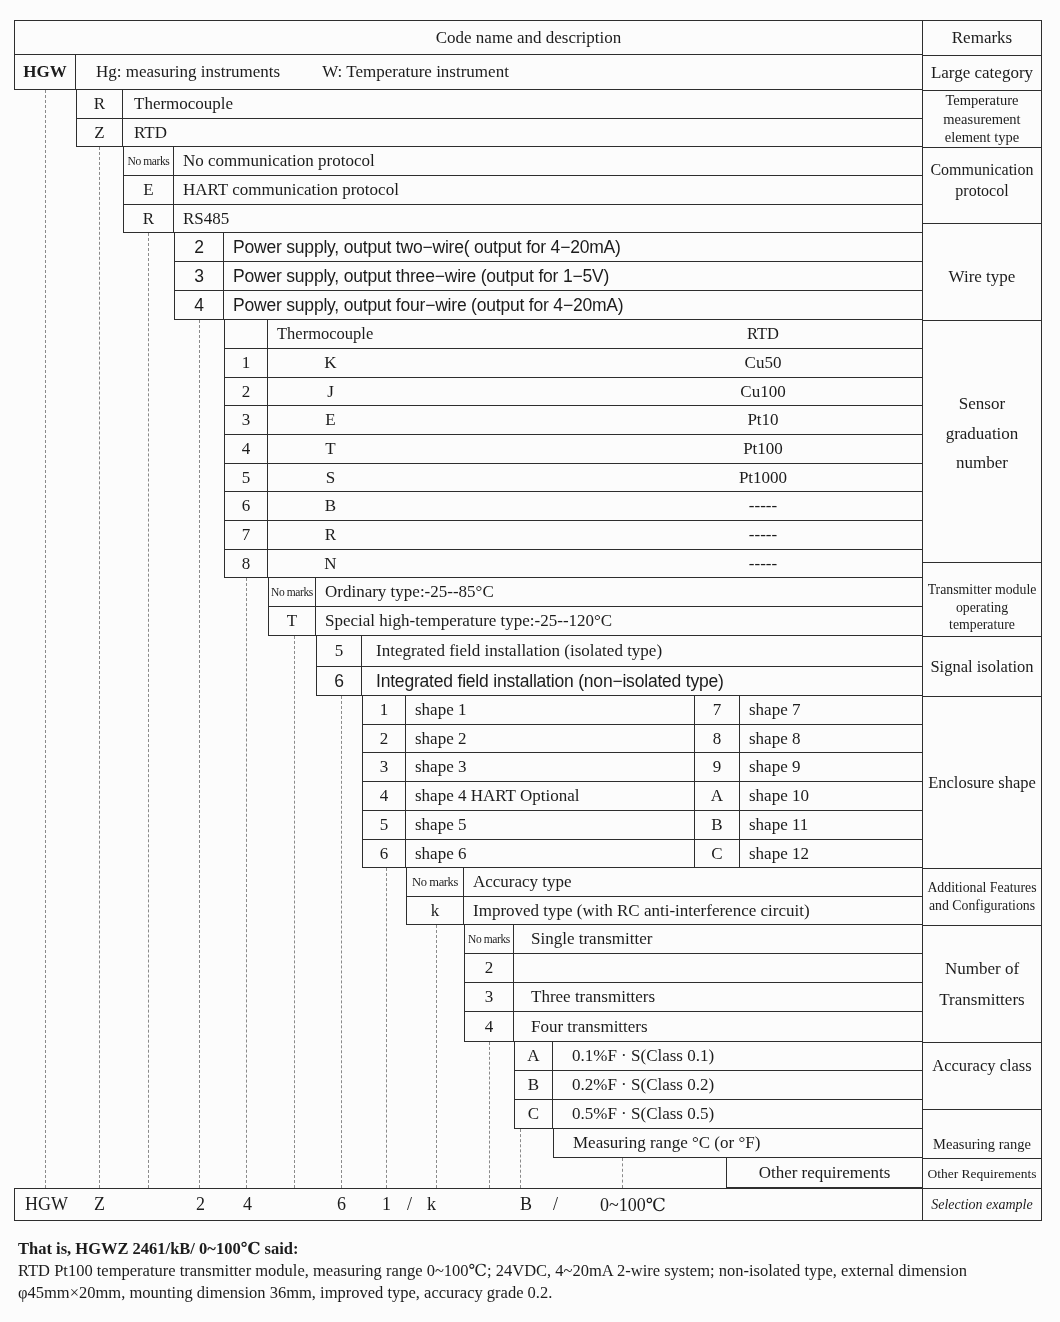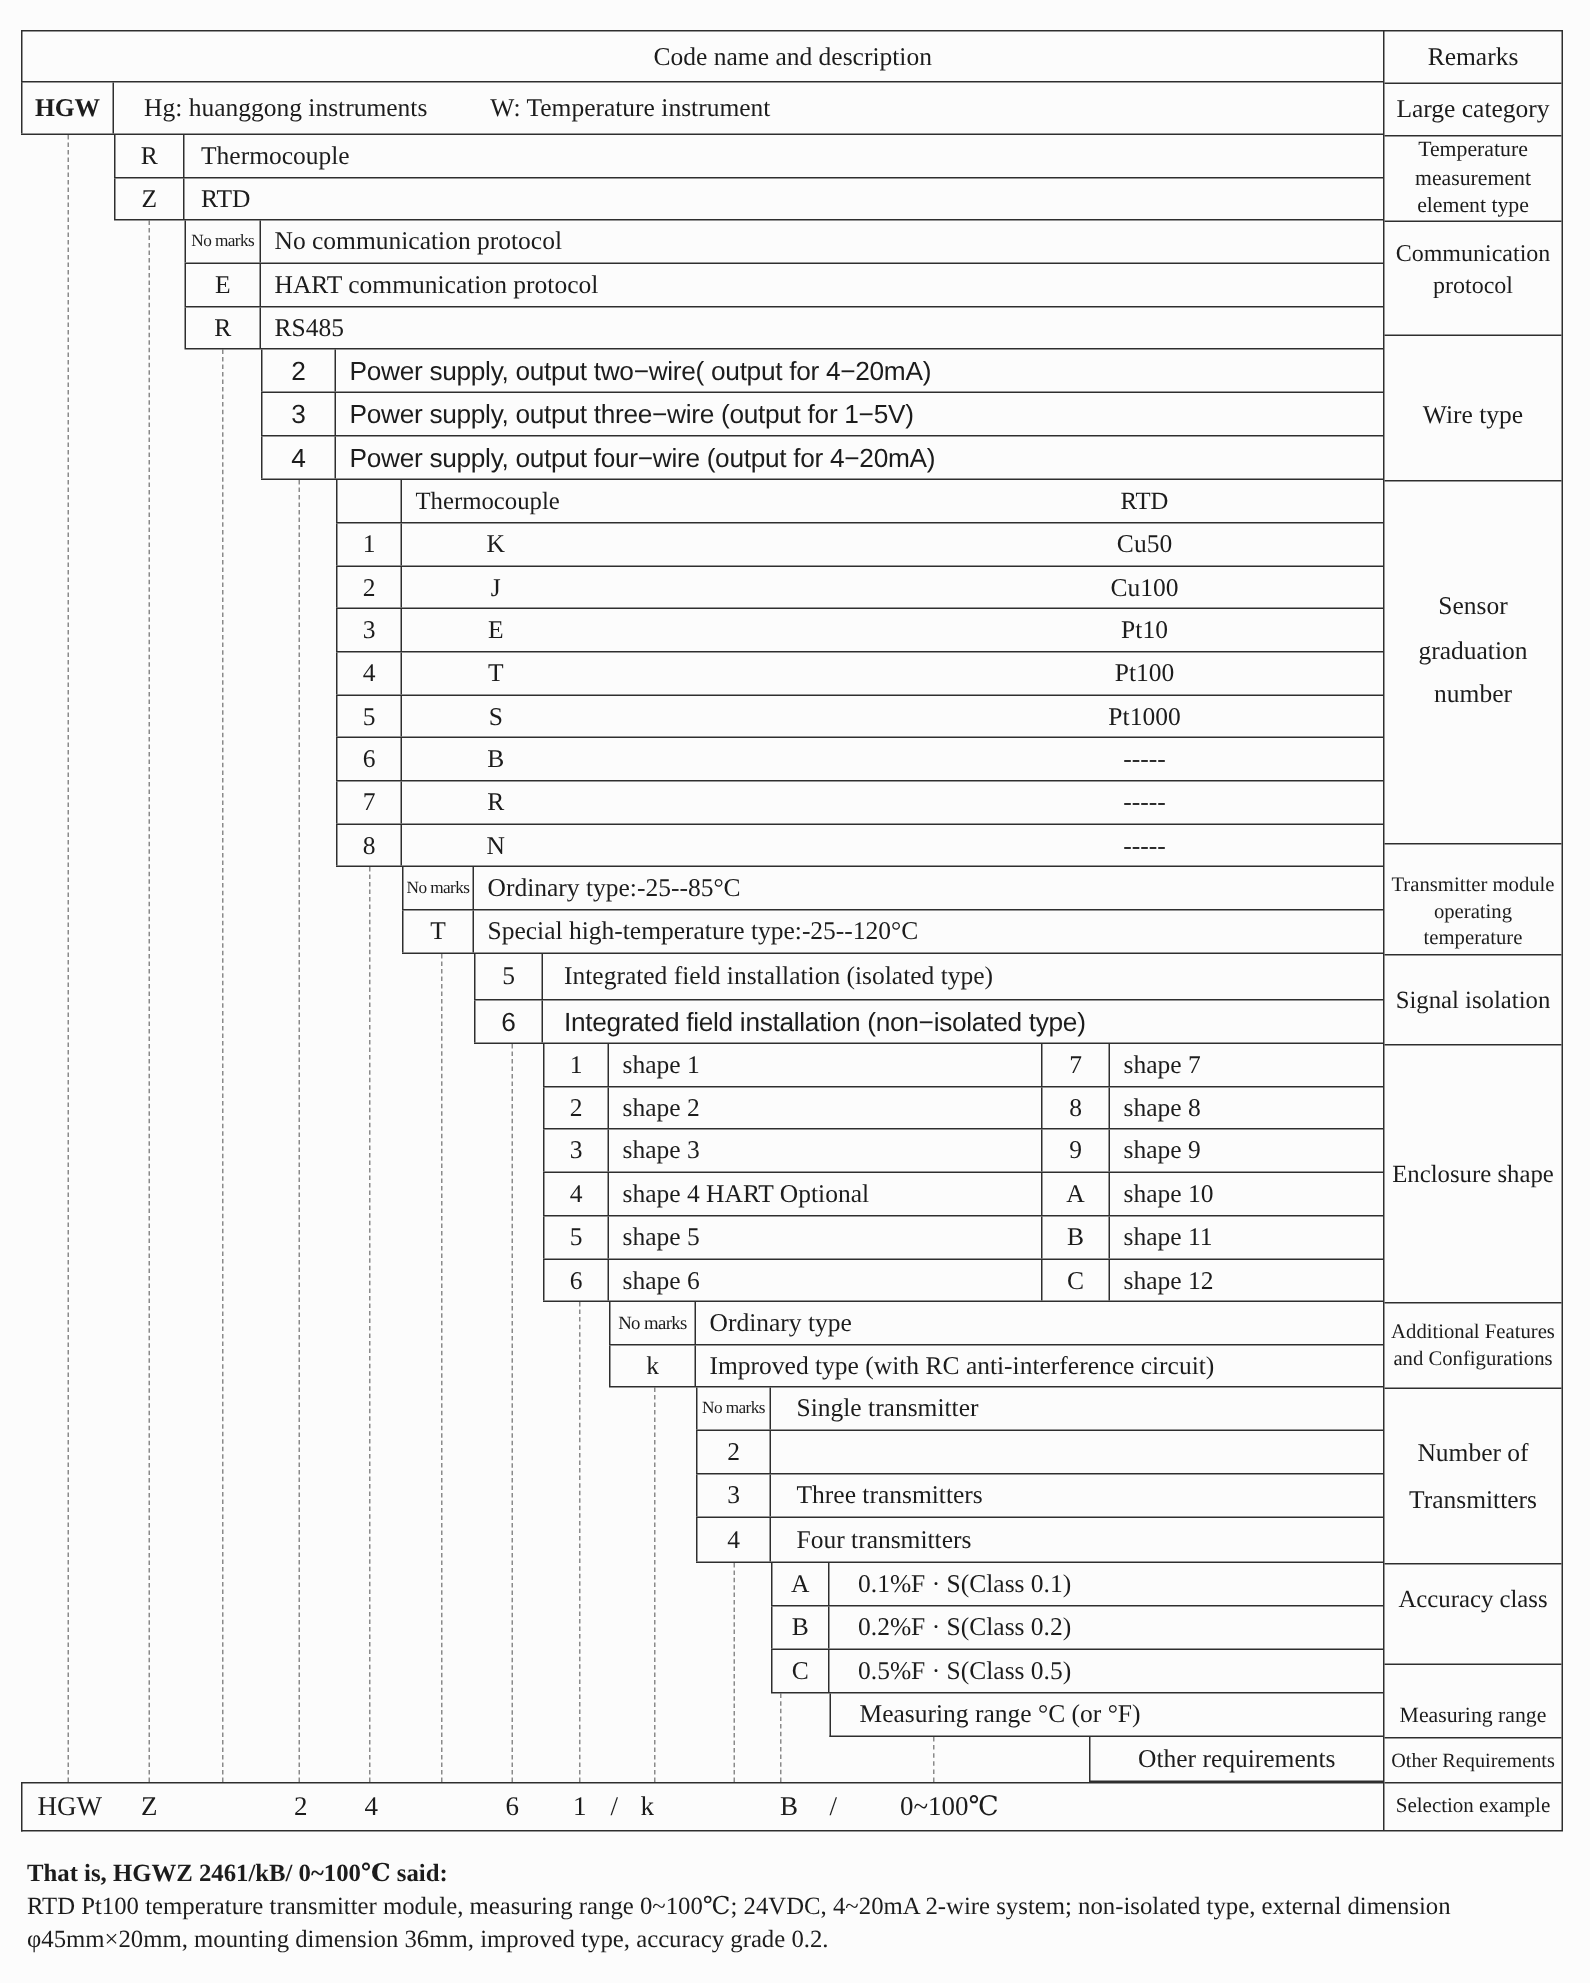--- a/index.html
+++ b/index.html
@@ -12,21 +12,21 @@
   .d{flex:1;display:flex;align-items:center;padding-left:9px;font-size:17px;white-space:nowrap;position:relative;}
   .nm{font-size:11.5px;letter-spacing:-0.4px;}
   .sans{font-family:"Liberation Sans","DejaVu Sans",sans-serif;font-size:17.5px;letter-spacing:-0.2px;}
   .bl{border-left:1px solid var(--bc);}
   .b{font-weight:bold;}
   .dash{position:absolute;width:0;border-left:1px dashed var(--dash);}
   .remarks{position:absolute;left:922px;top:20px;width:120px;height:1201px;box-sizing:border-box;
            border:1px solid var(--bc);}
   .rc{position:absolute;left:0;width:118px;box-sizing:border-box;border-bottom:1px solid var(--bc);
       display:flex;align-items:center;justify-content:center;text-align:center;font-size:17px;line-height:1.3;padding:0 3px;}
-  .rc:last-child{border-bottom:none;}
+  .rc:last-child{border-bottom:none;font-style:italic;}
   .tspan{position:absolute;left:20px;width:85px;top:0;bottom:0;display:flex;align-items:center;justify-content:center;}
   .rspan{position:absolute;left:400px;width:190px;top:0;bottom:0;display:flex;align-items:center;justify-content:center;}
   .ex{position:absolute;top:0;bottom:0;display:flex;align-items:center;font-size:18px;}
   .foot{position:absolute;left:18px;width:1030px;font-size:16.5px;line-height:22px;}
 </style>
 </head>
 <body>
 
 <div class="page">
 
@@ -43,21 +43,21 @@
   <div class="dash" style="left:520px;top:1129px;height:59px"></div>
   <div class="dash" style="left:622px;top:1158px;height:30px"></div>
 
   <div class="r bl" style="left:14px;top:20px;width:908px;height:35px;border-top:1px solid var(--bc)">
     <div class="d" style="justify-content:center;padding-left:120px">Code name and description</div>
   </div>
 
   <div class="r" style="left:14px;top:55px;width:908px;height:35px">
     <div class="c b" style="width:62px">HGW</div>
     <div class="d" style="padding-left:20px">
-      <span>Hg:  huanggong instruments</span>
+      <span>Hg:  measuring instruments</span>
       <span style="margin-left:42px">W:  Temperature instrument</span>
     </div>
   </div>
 
   <div class="r" style="left:76px;top:90px;width:846px;height:29px">
     <div class="c" style="width:47px">R</div>
     <div class="d" style="padding-left:11px">Thermocouple</div>
   </div>
   <div class="r" style="left:76px;top:119px;width:846px;height:28px">
     <div class="c" style="width:47px">Z</div>
@@ -205,21 +205,21 @@
   </div>
   <div class="r" style="left:362px;top:840px;width:560px;height:28px">
     <div class="c" style="width:44px">6</div>
     <div class="d" style="flex:none;width:279px">shape 6</div>
     <div class="c" style="width:46px">C</div>
     <div class="d">shape 12</div>
   </div>
 
   <div class="r" style="left:406px;top:868px;width:516px;height:29px">
     <div class="c nm" style="width:58px;font-size:12.5px">No marks</div>
-    <div class="d">Ordinary type</div>
+    <div class="d">Accuracy type</div>
   </div>
   <div class="r" style="left:406px;top:897px;width:516px;height:28px">
     <div class="c" style="width:58px">k</div>
     <div class="d">Improved type (with RC anti-interference circuit)</div>
   </div>
 
   <div class="r" style="left:464px;top:925px;width:458px;height:29px">
     <div class="c nm" style="width:50px">No marks</div>
     <div class="d" style="padding-left:17px">Single transmitter</div>
   </div>

